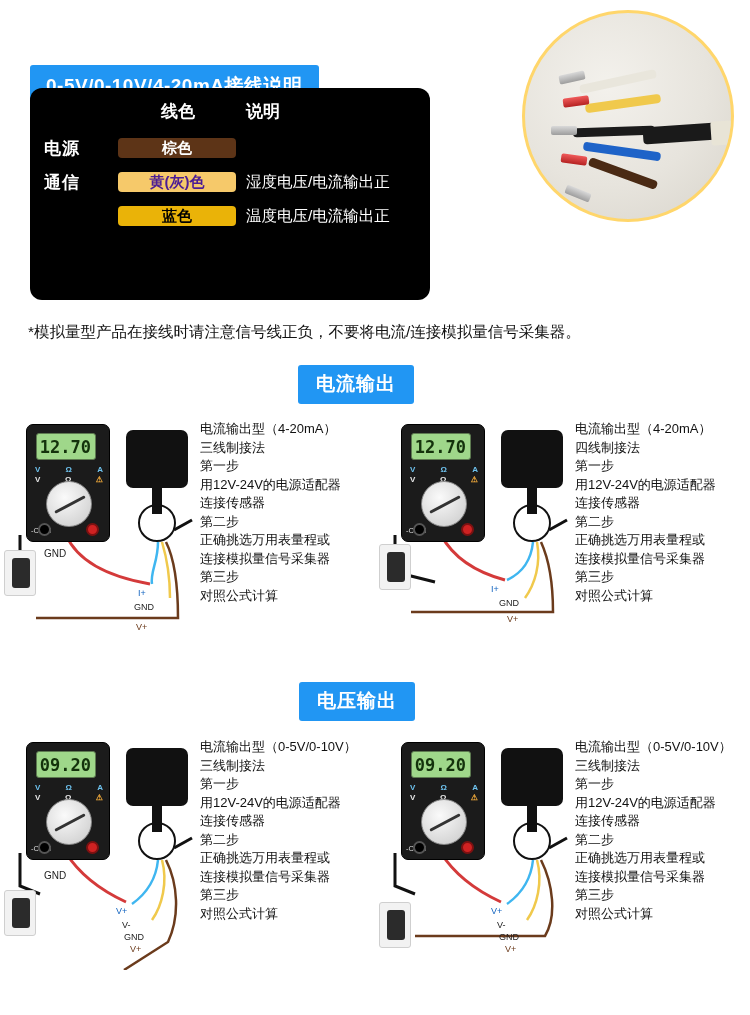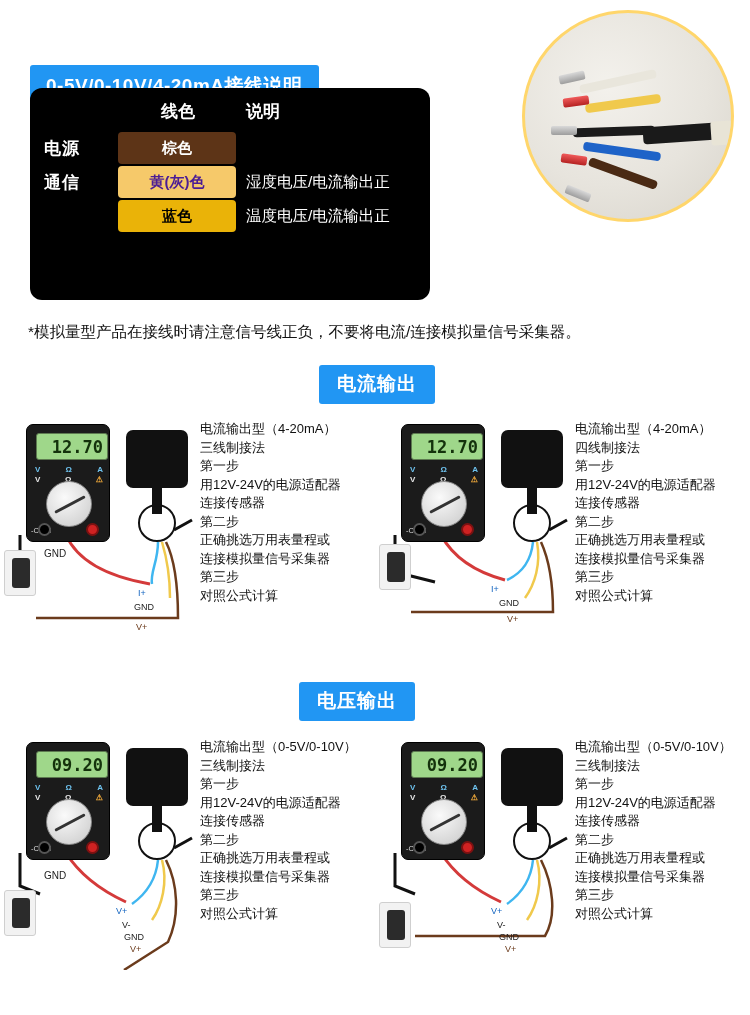--- a/index.html
+++ b/index.html
@@ -81,21 +81,21 @@
   .lg-head .h2 { width: 120px; text-align: left; padding-left: 8px;}
   .lg-row {
     display: flex; align-items: center;
     height: 34px;
   }
   .lg-cat {
     width: 74px; font-size: 17px; font-weight: bold;
     letter-spacing: 1px;
   }
   .lg-chip {
-    width: 118px; height: 32px; border-radius: 4px;
+    width: 118px; height: 20px; border-radius: 4px;
     display:flex; align-items:center; justify-content:center;
     font-size: 15px; font-weight: bold;
   }
   .chip-brown { background:#5d3417; color:#fff; }
   .chip-black { background:#111; color:#fff; border:1px solid #444; }
   .chip-yellow { background:#f6c96a; color:#4c1d95; }
   .chip-blue { background:#eab308; color:#000; }
   .lg-desc {
     font-size: 15.5px; margin-left: 10px; white-space: nowrap;
   }
@@ -112,21 +112,21 @@
   
   .section-head {
     position: absolute;
     background: #2196f3;
     color:#fff;
     font-size: 19px; font-weight: bold;
     padding: 6px 18px 7px 18px;
     border-radius: 3px;
     letter-spacing:1px;
   }
-  #sec-current { left: 319px; top: 365px; text-align: right; }
+  #sec-current { left: 298px; top: 365px; text-align: right; }
   #sec-voltage { left: 299px; top: 682px; }
 
   
   .panel { position:absolute; width: 375px; height: 240px; }
   #panel-a { left: 0px;   top: 412px; }
   #panel-b { left: 375px; top: 412px; }
   #panel-c { left: 0px;   top: 730px; }
   #panel-d { left: 375px; top: 730px; }
 
   .steps {
@@ -140,21 +140,21 @@
 
   
   .meter {
     position:absolute; left: 26px; top: 12px;
     width: 84px; height: 118px;
     background:#1b1b1b; border-radius:7px;
     border: 1px solid #000;
   }
   .meter-screen {
     position:absolute; left: 9px; top: 8px;
-    width: 72px; height: 27px;
+    width: 60px; height: 27px;
     background:#9fd78a; border-radius:3px;
     border:1px solid #5d7a50;
     color:#14320c;
     font-family:"DejaVu Sans Mono", monospace;
     font-size: 17px; font-weight:bold;
     text-align:right; padding-right:4px; line-height:27px;
     letter-spacing:0px;
   }
   .meter-labels {
     position:absolute; left:8px; top:40px; width:68px;

